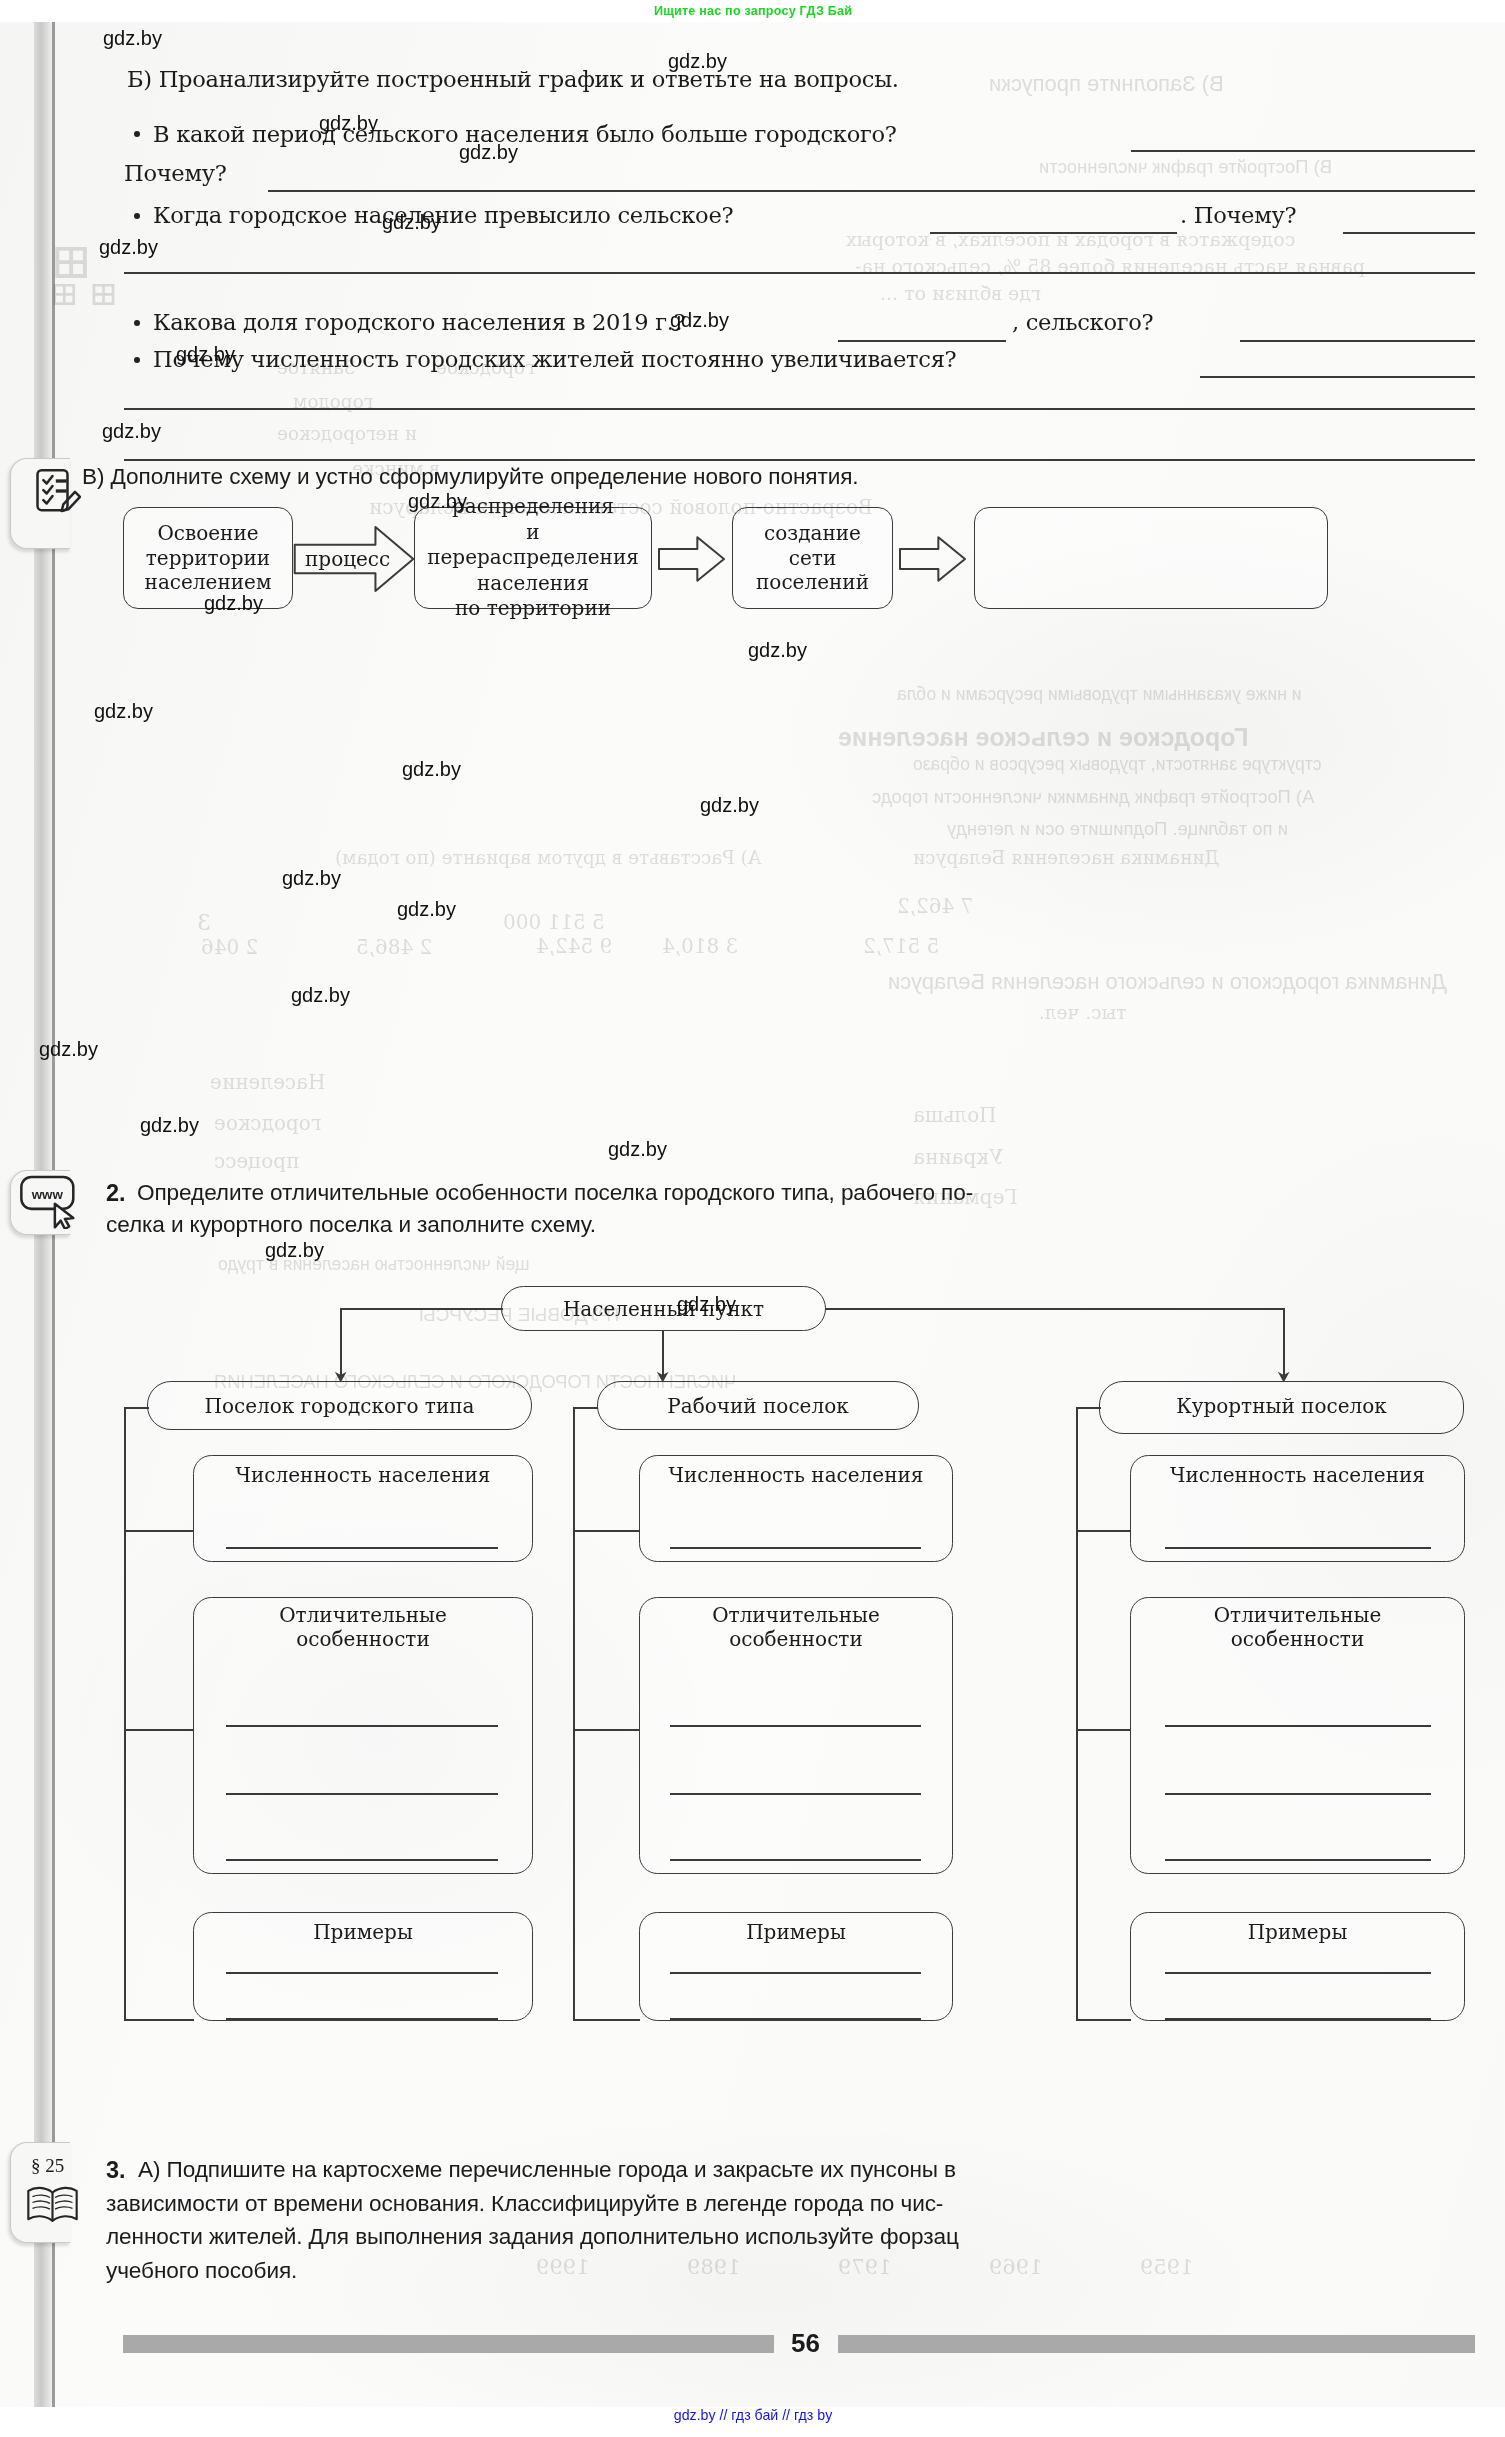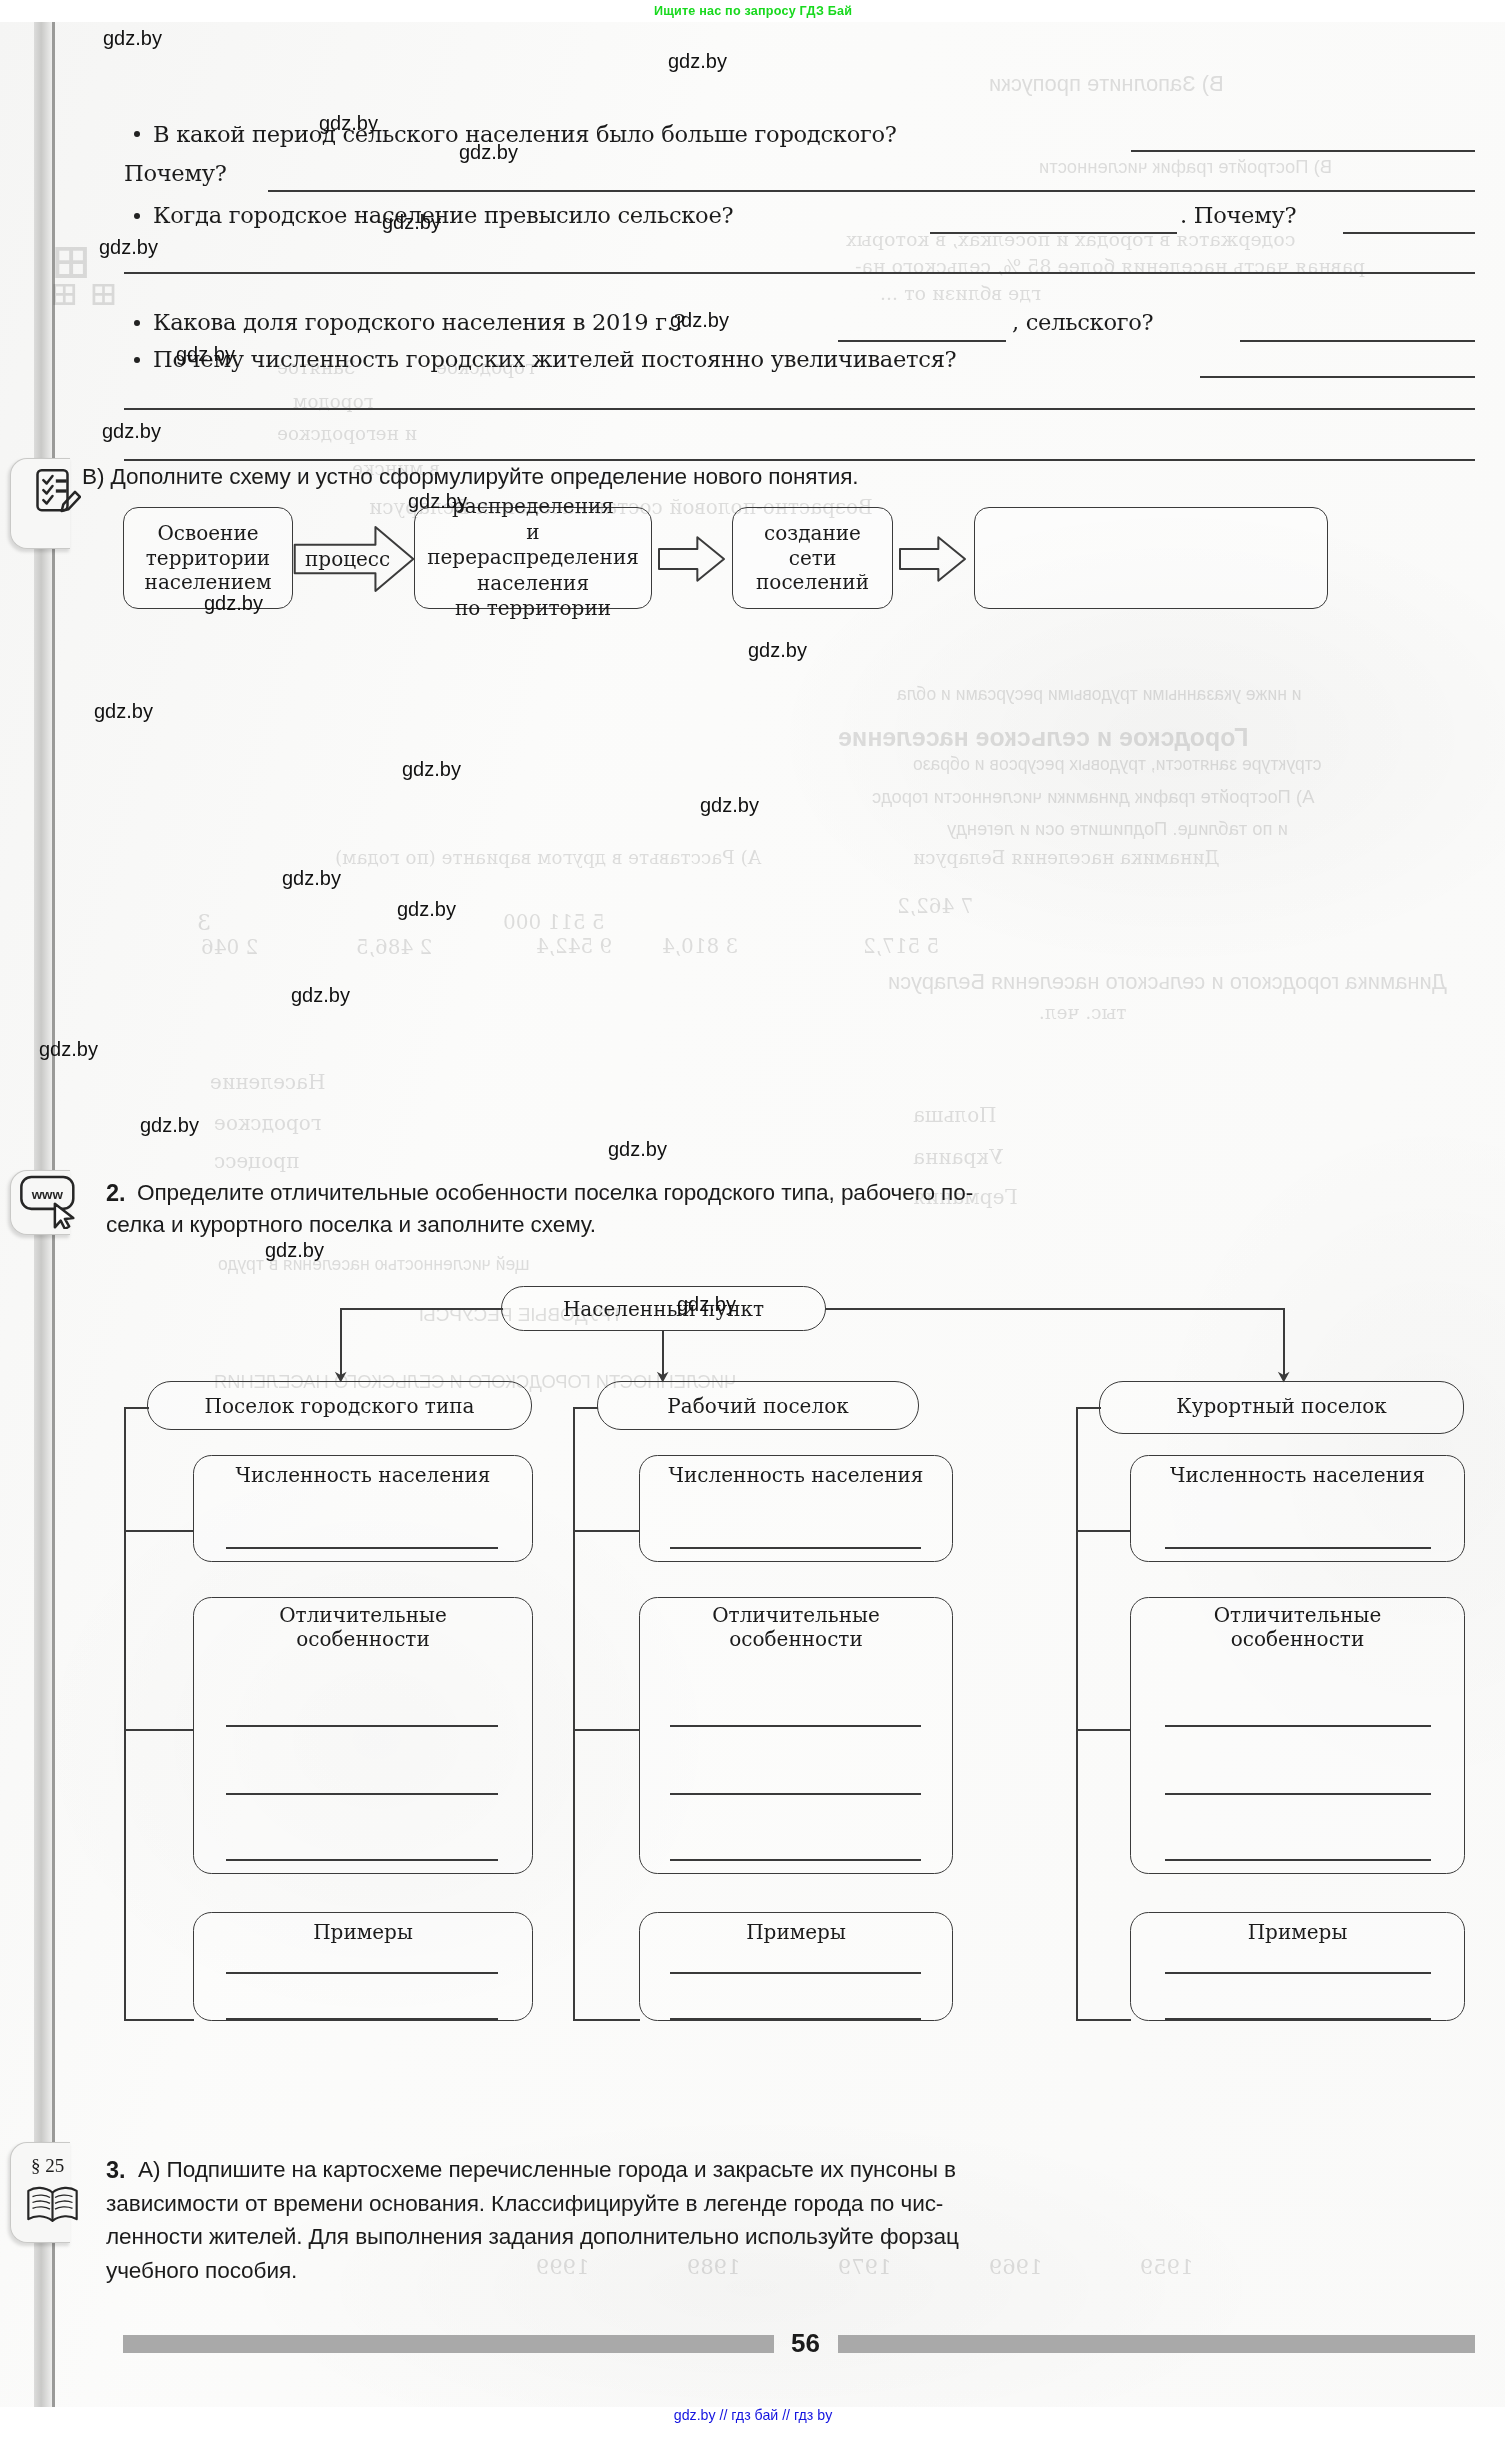--- a/index.html
+++ b/index.html
@@ -164,20 +164,21 @@
   <div class="ghost sans" style="left:419px; top:1282px; font-size:19px;">ТРУДОВЫЕ РЕСУРСЫ</div>
   <div class="ghost sans" style="left:214px; top:1349px; font-size:18.4px;">ЧИСЛЕННОСТИ ГОРОДСКОГО И СЕЛЬСКОГО НАСЕЛЕНИЯ</div>
   <div class="ghost" style="left:536px; top:2233px; font-size:21px;">1999</div>
   <div class="ghost" style="left:687px; top:2233px; font-size:21px;">1989</div>
   <div class="ghost" style="left:838px; top:2233px; font-size:21px;">1979</div>
   <div class="ghost" style="left:989px; top:2233px; font-size:21px;">1969</div>
   <div class="ghost" style="left:1140px; top:2233px; font-size:21px;">1959</div>
   <div class="ghost" style="left:50px; top:210px; font-size:50px;">⊞</div>
   <div class="ghost" style="left:50px; top:251px; font-size:34px;">⊞ ⊞</div>
 
+  <div class="t q-serif" style="left:127px; top:44px;">Б) Проанализируйте построенный график и ответьте на вопросы.</div>
 
   <div class="bullet" style="left:134px; top:109px;"></div>
   <div class="t q-serif" style="left:153px; top:99px;">В какой период сельского населения было больше городского?</div>
   <div class="rule" style="left:1131px; top:128px; width:344px;"></div>
 
   <div class="t q-serif" style="left:124px; top:138px;">Почему?</div>
   <div class="rule" style="left:268px; top:168px; width:1207px;"></div>
 
   <div class="bullet" style="left:134px; top:191px;"></div>
   <div class="t q-serif" style="left:153px; top:180px;">Когда городское население превысило сельское?</div>

